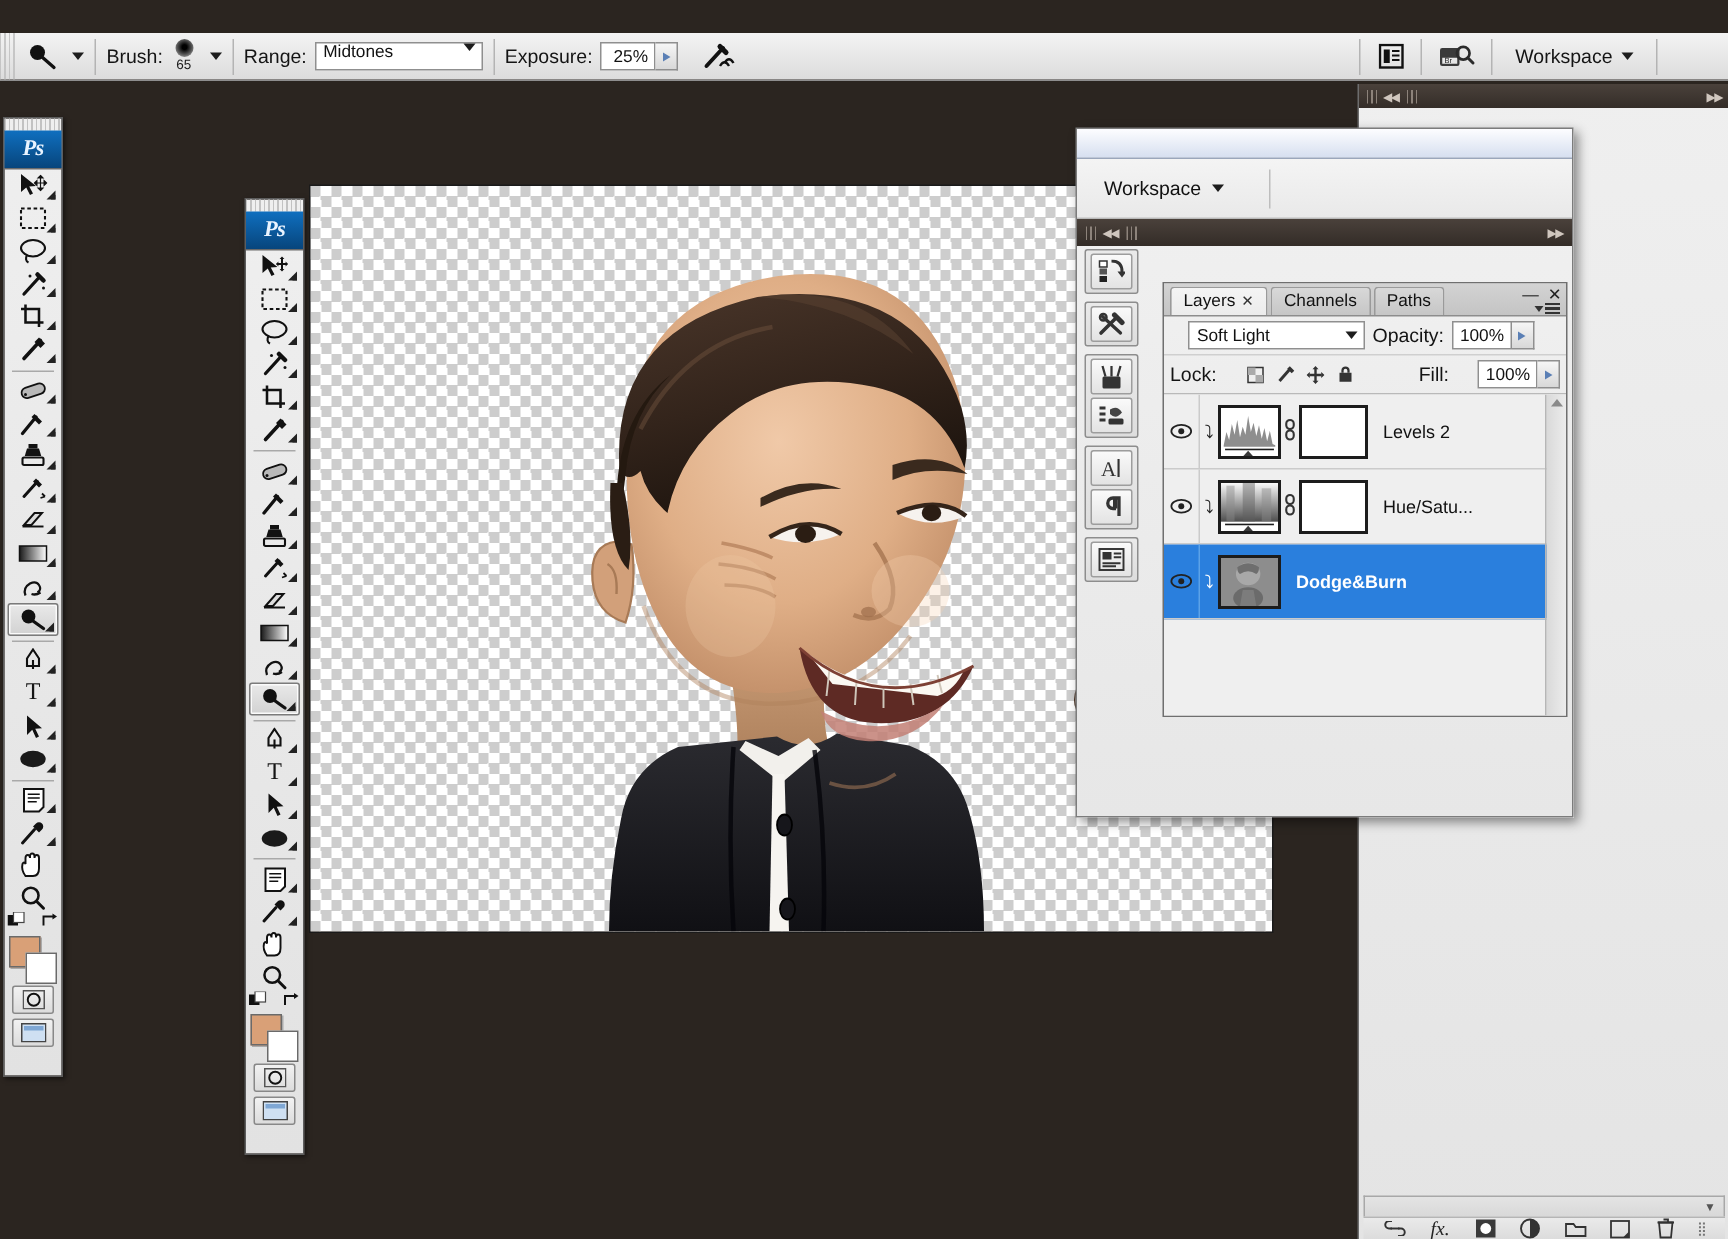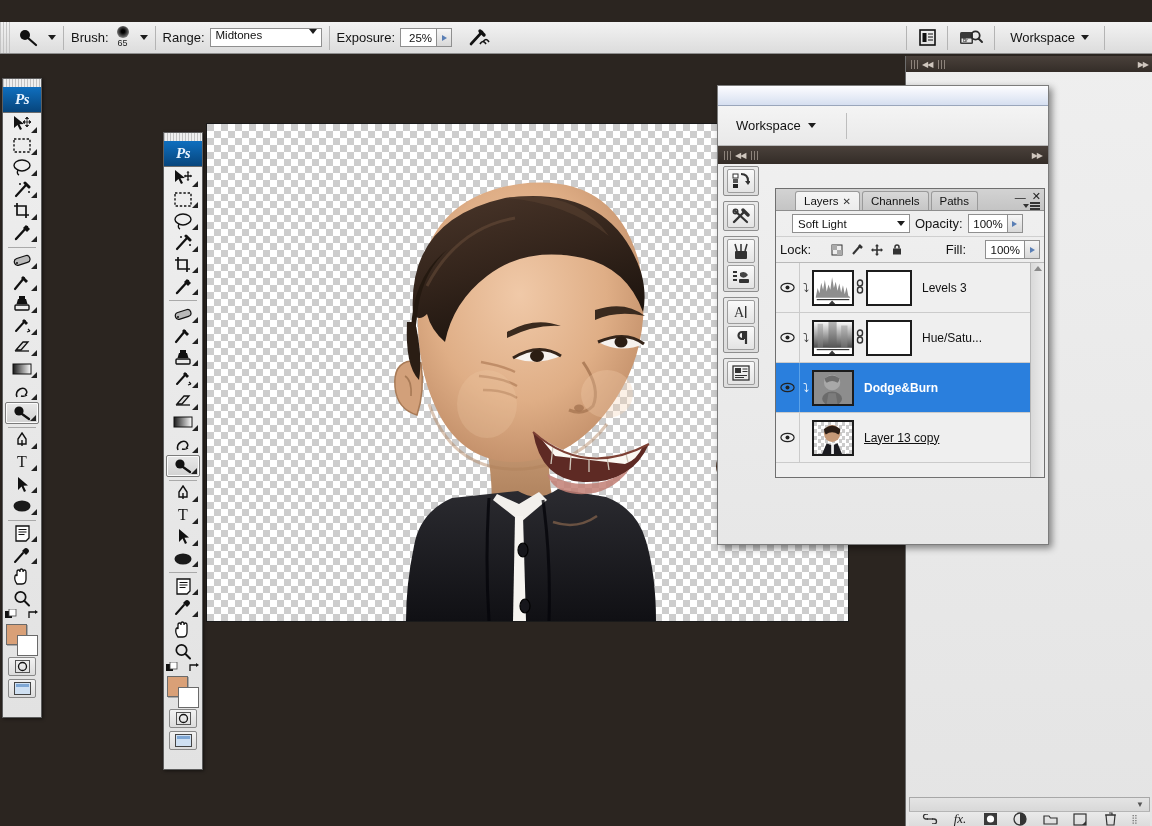--- a/index.html
+++ b/index.html
@@ -183,21 +183,21 @@
     background:linear-gradient(#f0f0f0,#e6e6e6);
     border:1px solid #6f6f6f;
     font-size:11.5px; color:#111;
   }
   .lp-front{ position:absolute; left:775px; top:188px; width:270px; height:290px; z-index:6; }
 
   .lp-tabs{
     height:22px; display:flex; align-items:flex-end; position:relative;
     background:linear-gradient(#d3d3d3,#c4c4c4);
     border-bottom:1px solid #8d8d8d;
-    padding-left:19px;
+    padding-left:4px;
   }
   .lp-tab{
     height:19px; padding:0 8px; display:flex; align-items:center; gap:4px;
     background:linear-gradient(#d8d8d8,#c6c6c6);
     border:1px solid #9a9a9a; border-bottom:none;
     border-radius:3px 3px 0 0; font-size:11.5px; margin-right:2px;
   }
   .lp-tab.active{ background:linear-gradient(#f4f4f4,#ececec); }
   .lp-tab .x{ font-size:10px; color:#333; }
   .lp-winbtns{
@@ -1108,21 +1108,21 @@
             <path d="M20 32 l3.5 4 h-7 z" fill="#3a3a3a"></path>
           </svg>
         </div>
         <div class="linkic">
           <svg width="10" height="15" viewBox="0 0 10 15">
               <rect x="2.5" y="1" width="5" height="6" rx="2.5" fill="none" stroke="#333" stroke-width="1.4"></rect>
               <rect x="2.5" y="8" width="5" height="6" rx="2.5" fill="none" stroke="#333" stroke-width="1.4"></rect>
             </svg>
         </div>
         <div class="maskthumb"></div>
-        <div class="layer-name">Levels 3</div>
+        <div class="layer-name">Levels 2</div>
       </div>
 
       <div class="layer-item">
         <div class="eye">
           <svg width="15" height="11" viewBox="0 0 15 11">
               <ellipse cx="7.5" cy="5.5" rx="6.6" ry="4.2" fill="none" stroke="#222" stroke-width="1.2"></ellipse>
               <circle cx="7.5" cy="5.5" r="2" fill="#222"></circle>
             </svg>
         </div>
         <div class="clipmark">⤵</div>
@@ -1165,38 +1165,20 @@
             <rect width="42" height="36" fill="#8d8d8d"></rect>
             <ellipse cx="20" cy="12" rx="9" ry="8.5" fill="#a8a8a8"></ellipse>
             <path d="M12 7 q8-6 16 0 q0 4-2 5 q-6-4-12 0 q-2-1-2-5z" fill="#6e6e6e"></path>
             <ellipse cx="20" cy="30" rx="11" ry="8" fill="#6b6b6b"></ellipse>
             <path d="M16 24 h8 l2 12 h-12z" fill="#7c7c7c"></path>
           </svg>
         </div>
         <div class="layer-name">Dodge&amp;Burn</div>
       </div>
 
-      <div class="layer-item">
-        <div class="eye">
-          <svg width="15" height="11" viewBox="0 0 15 11">
-              <ellipse cx="7.5" cy="5.5" rx="6.6" ry="4.2" fill="none" stroke="#222" stroke-width="1.2"></ellipse>
-              <circle cx="7.5" cy="5.5" r="2" fill="#222"></circle>
-            </svg>
-        </div>
-        <div class="clipmark"></div>
-        <div class="thumb" style="background:repeating-conic-gradient(#ffffff 0% 25%,#cccccc 0% 50%) 0 0/7px 7px;">
-          <svg width="100%" height="100%" viewBox="0 0 42 36" preserveAspectRatio="none">
-            <ellipse cx="20" cy="13" rx="9" ry="9.5" fill="#c79a77"></ellipse>
-            <path d="M11 8 q9-8 18 0 q0 5-2 6 q-7-5-14 0 q-2-2-2-6z" fill="#2b1e16"></path>
-            <path d="M14 24 q6 4 12 0 l5 12 h-22z" fill="#1b1b20"></path>
-            <rect x="19" y="24" width="3" height="12" fill="#efefef"></rect>
-          </svg>
-        </div>
-        <div class="layer-name underline">Layer 13 copy</div>
-      </div>
 
       <div class="lp-scroll">
         <div class="up"></div>
       </div>
     </div>
   </div>
 
 </div>
 
 </body></html>

